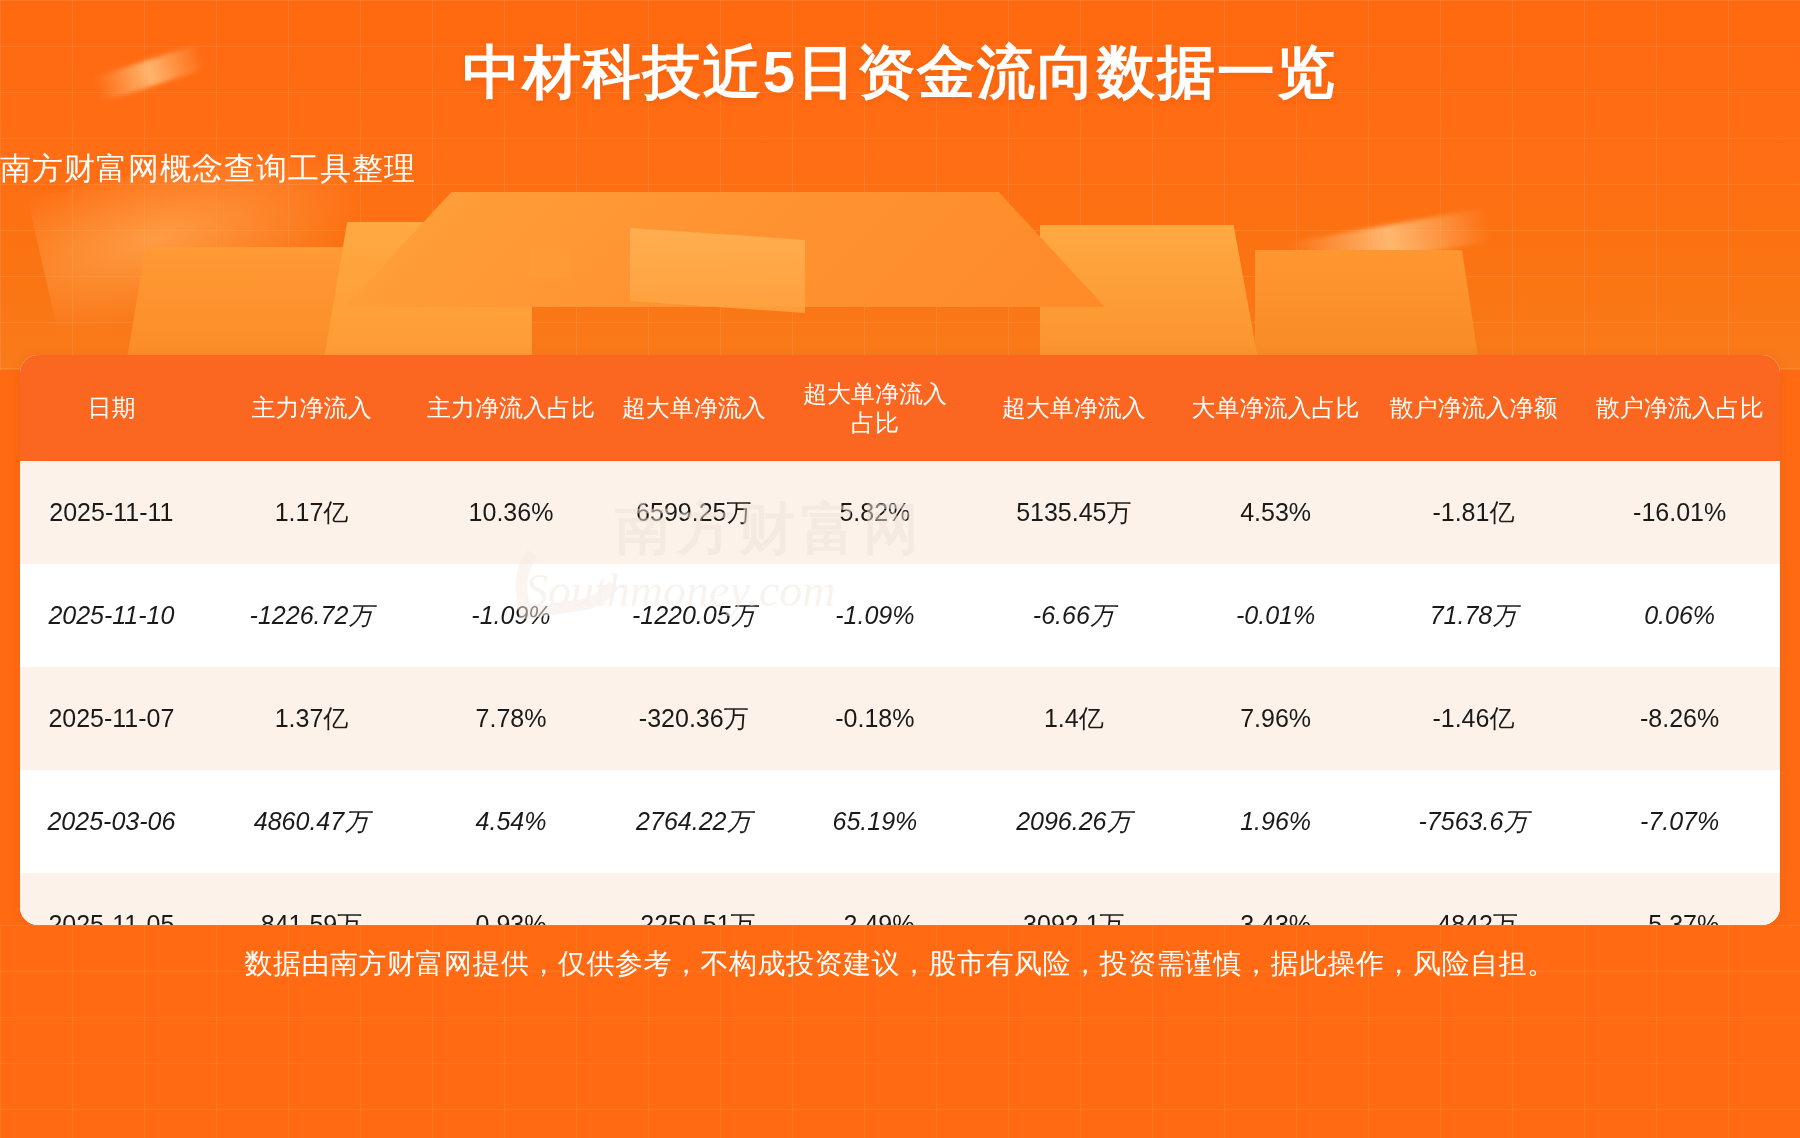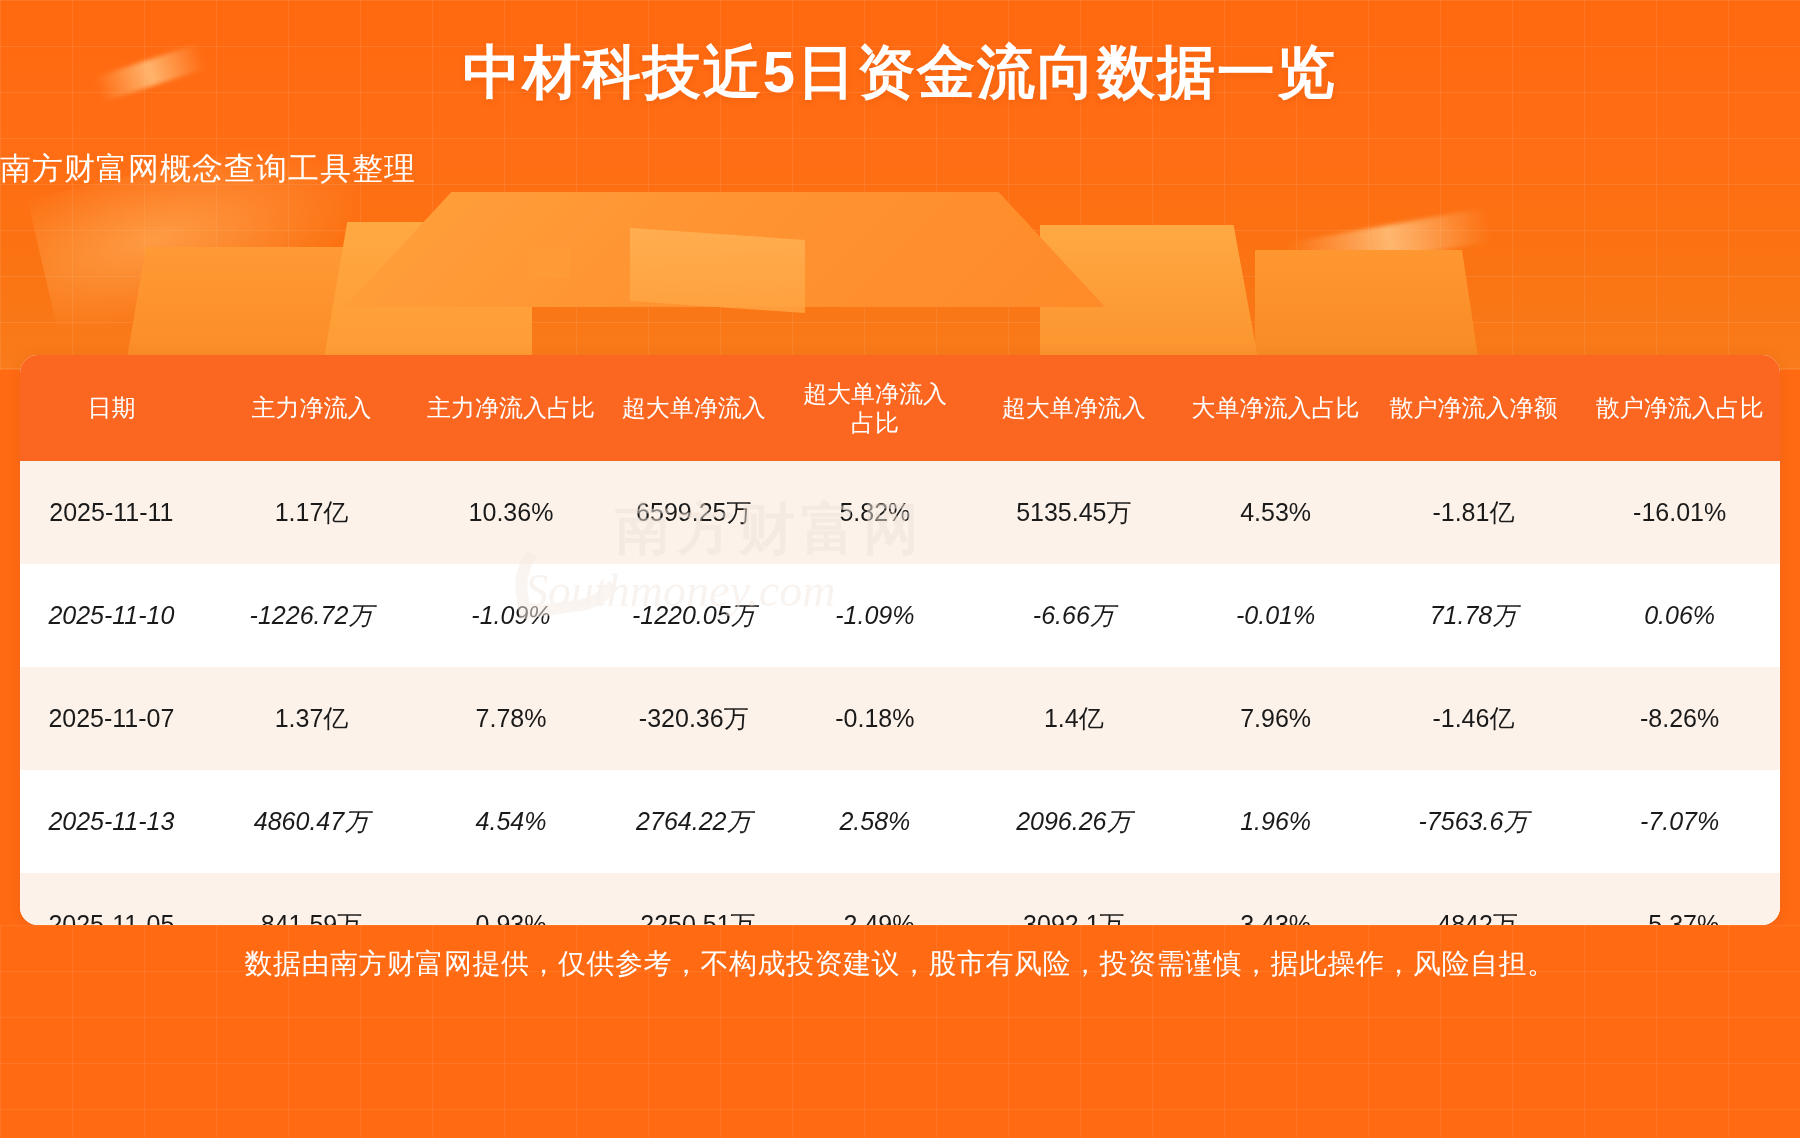--- a/index.html
+++ b/index.html
@@ -290,25 +290,25 @@
         <td>1.37亿</td>
         <td>7.78%</td>
         <td>-320.36万</td>
         <td>-0.18%</td>
         <td>1.4亿</td>
         <td>7.96%</td>
         <td>-1.46亿</td>
         <td>-8.26%</td>
       </tr>
       <tr class="even">
-        <td>2025-11-13</td>
+        <td>2025-03-06</td>
         <td>4860.47万</td>
         <td>4.54%</td>
         <td>2764.22万</td>
-        <td>2.58%</td>
+        <td>65.19%</td>
         <td>2096.26万</td>
         <td>1.96%</td>
         <td>-7563.6万</td>
         <td>-7.07%</td>
       </tr>
       <tr class="odd">
         <td>2025-11-05</td>
         <td>841.59万</td>
         <td>0.93%</td>
         <td>-2250.51万</td>

